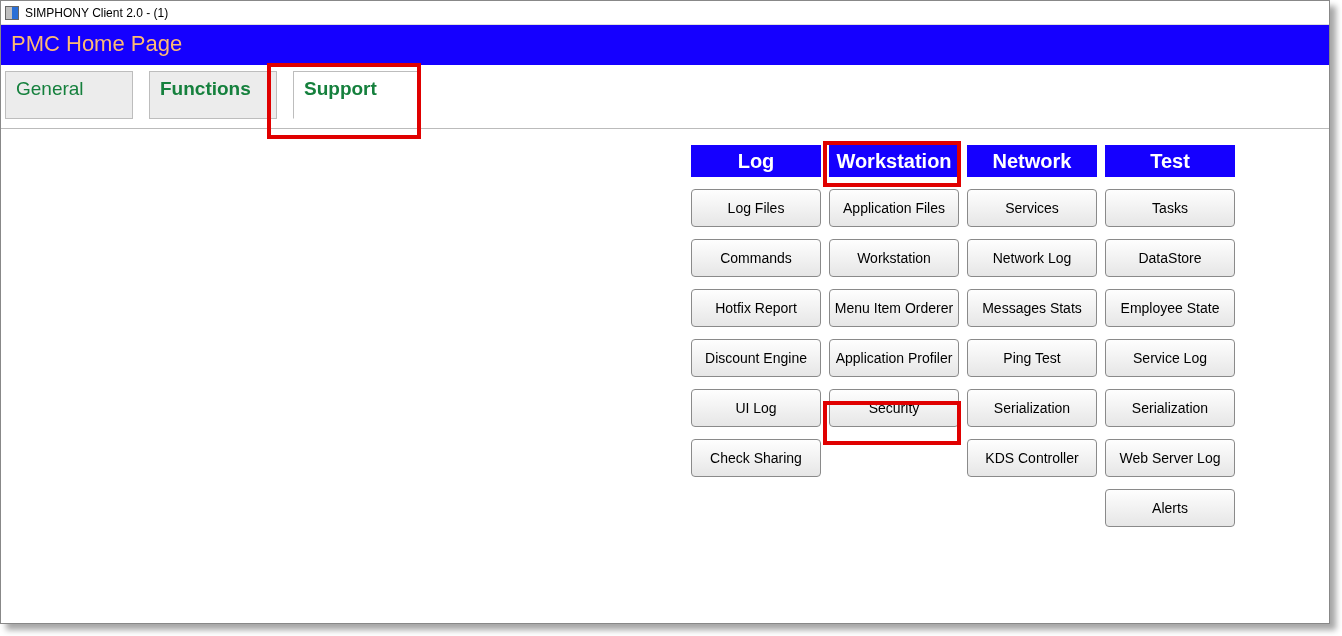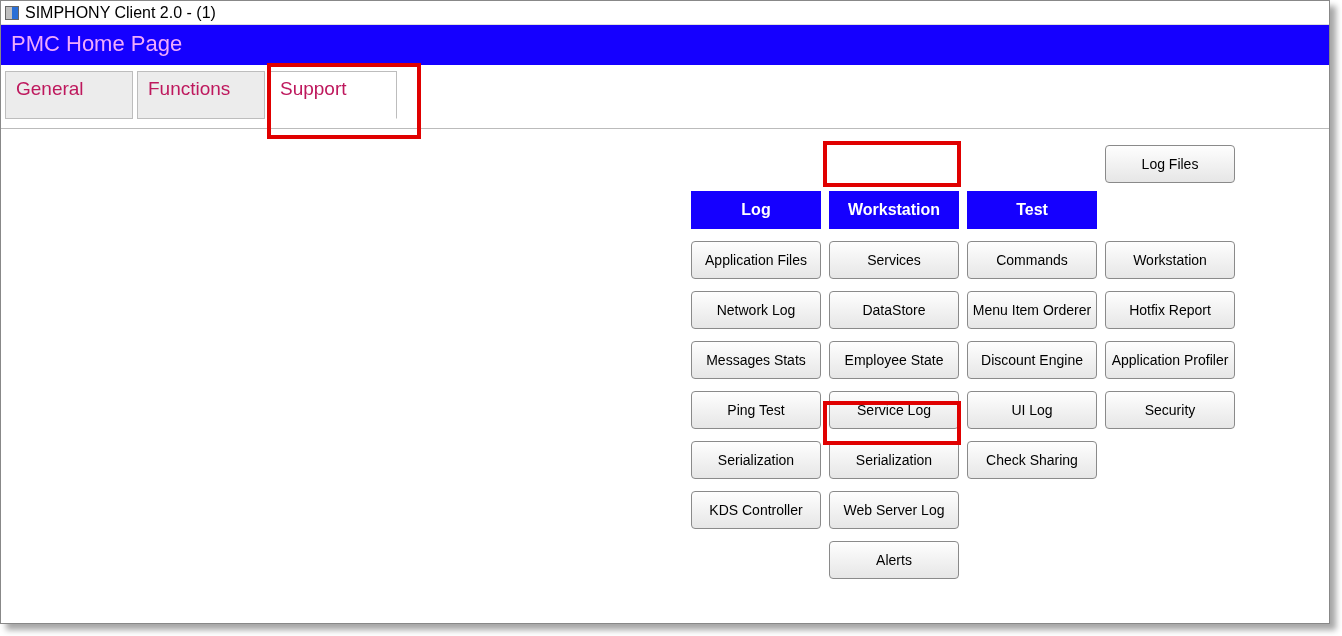--- a/index.html
+++ b/index.html
@@ -19,60 +19,60 @@
     height: 624px;
     background: #fff;
     border: 1px solid #888;
     box-shadow: 6px 6px 6px rgba(0,0,0,0.35);
   }
   .titlebar {
     display: flex;
     align-items: center;
     height: 24px;
     padding-left: 4px;
-    font-size: 16px;
+    font-size: 12px;
     color: #000;
     background: #fff;
     border-bottom: 1px solid #ddd;
   }
   .app-icon {
     width: 14px; height: 14px;
     border: 1px solid #666;
     margin-right: 6px;
     background:
       linear-gradient(#c0c0c0,#c0c0c0) left/50% 100% no-repeat,
       linear-gradient(#2a6fd6,#2a6fd6) right/50% 100% no-repeat;
   }
   .header-blue {
     background: #1500ff;
-    color: #f0abfc;
+    color: #fdba74;
     font-size: 22px;
     padding: 6px 10px 8px 10px;
   }
   .tabs-row {
     display: flex;
     align-items: stretch;
     border-bottom: 1px solid #bbb;
     padding-top: 6px;
     padding-left: 4px;
     height: 64px;
   }
   .tab {
     width: 128px;
     height: 48px;
     font-size: 19px;
     padding: 6px 10px 0 10px;
     background: #ececec;
     border: 1px solid #bdbdbd;
     margin-right: 0;
     cursor: pointer;
-    color: #be185d;
+    color: #15803d;
     position: relative;
   }
-  .tab + .tab { margin-left: 4px; }
+  .tab + .tab { margin-left: 16px; font-weight: bold; }
   .tab.active {
     background: #fff;
     border-bottom: 1px solid #fff;
   }
   .red-box {
     position: absolute;
     border: 4px solid #e00000;
     pointer-events: none;
   }
   .red-support {
@@ -87,26 +87,25 @@
     top: 144px;
     display: grid;
     grid-template-columns: repeat(4, 130px);
     column-gap: 8px;
     row-gap: 12px;
   }
   .col-head {
     background: #1500ff;
     color: #fff;
     font-weight: 700;
-    font-size: 16px;
-    height: 38px;
+    font-size: 20px;
+    height: 32px;
     display: flex;
     align-items: center;
     justify-content: center;
-    margin-top: 46px;
   }
   .btn {
     height: 38px;
     background: linear-gradient(#fefefe,#e6e6e6);
     border: 1px solid #8a8a8a;
     border-radius: 4px;
     font-size: 14px;
     display: flex;
     align-items: center;
     justify-content: center;
@@ -142,33 +141,35 @@
 
   <div class="tabs-row">
     <div class="tab">General</div>
     <div class="tab">Functions</div>
     <div class="tab active">Support</div>
   </div>
 
   <div class="content">
     <div class="col-head">Log</div>
     <div class="col-head">Workstation</div>
+    <div class="col-head">Network</div>
     <div class="col-head">Test</div>
 
     <div class="btn">Log Files</div>
     <div class="btn">Application Files</div>
     <div class="btn">Services</div>
+    <div class="btn">Tasks</div>
 
     <div class="btn">Commands</div>
     <div class="btn">Workstation</div>
     <div class="btn">Network Log</div>
     <div class="btn">DataStore</div>
 
+    <div class="btn">Hotfix Report</div>
     <div class="btn">Menu Item Orderer</div>
-    <div class="btn">Hotfix Report</div>
     <div class="btn">Messages Stats</div>
     <div class="btn">Employee State</div>
 
     <div class="btn">Discount Engine</div>
     <div class="btn">Application Profiler</div>
     <div class="btn">Ping Test</div>
     <div class="btn">Service Log</div>
 
     <div class="btn">UI Log</div>
     <div class="btn">Security</div>

